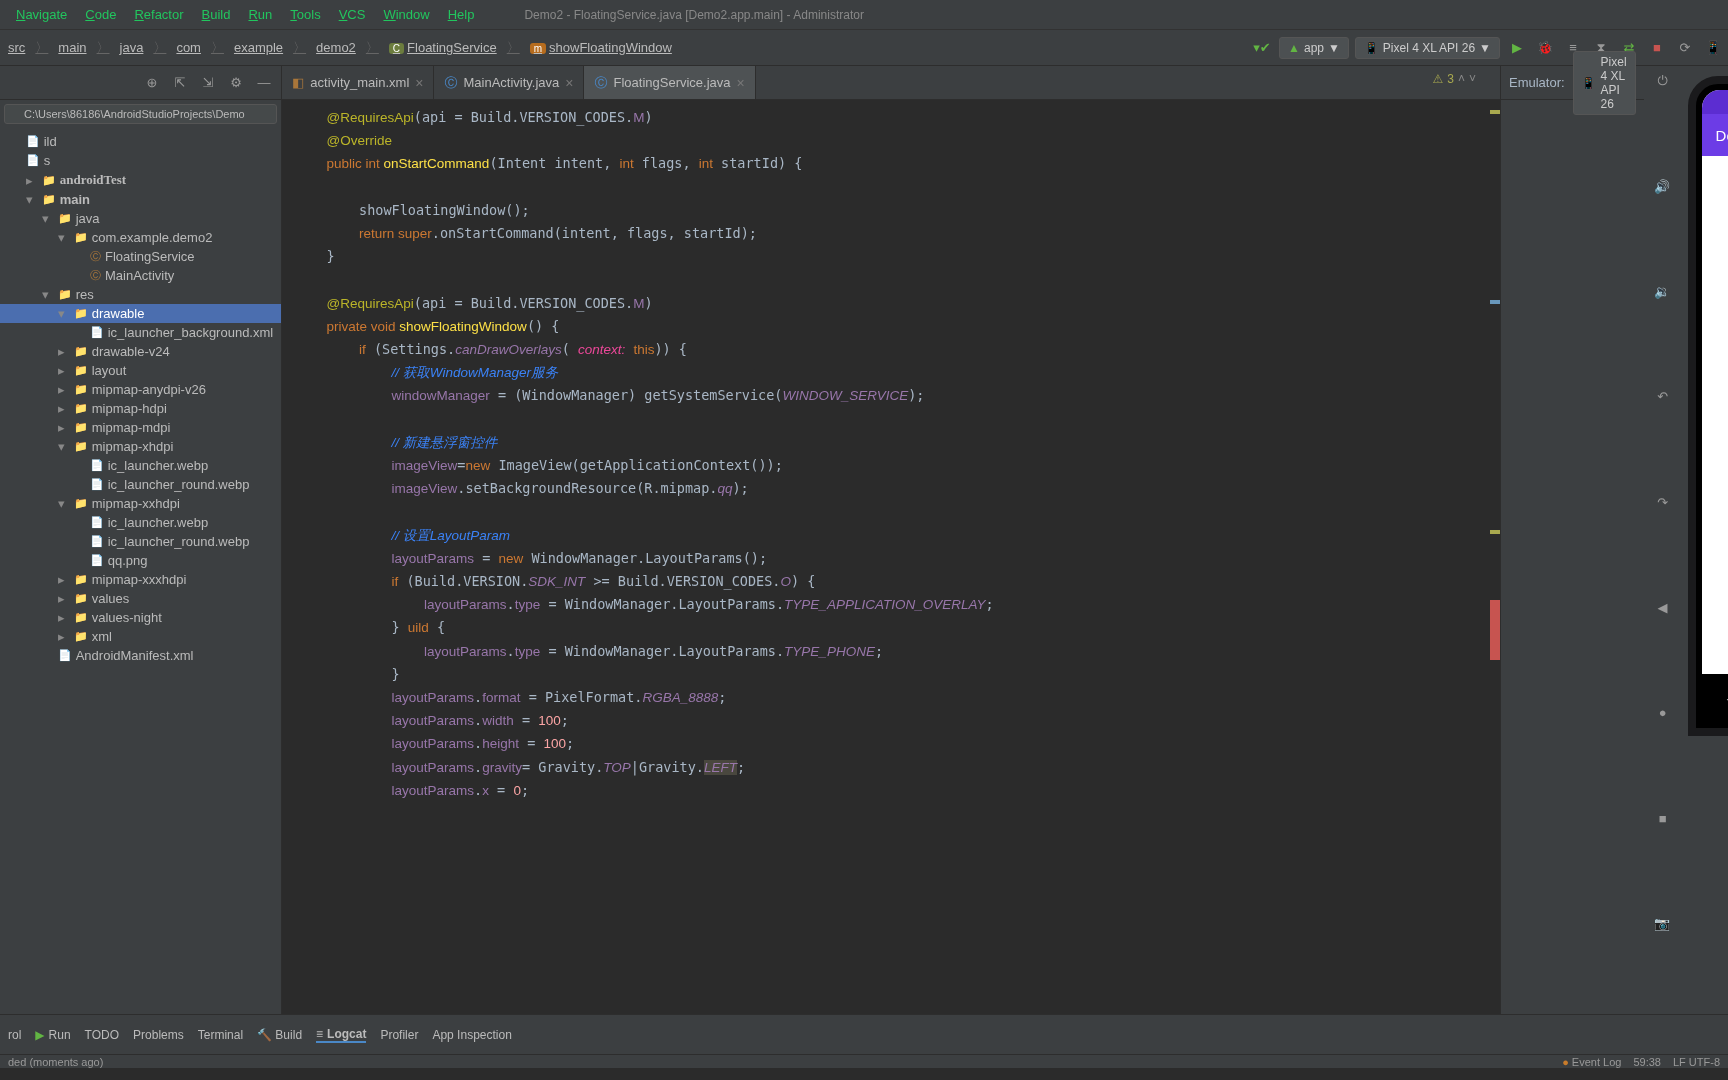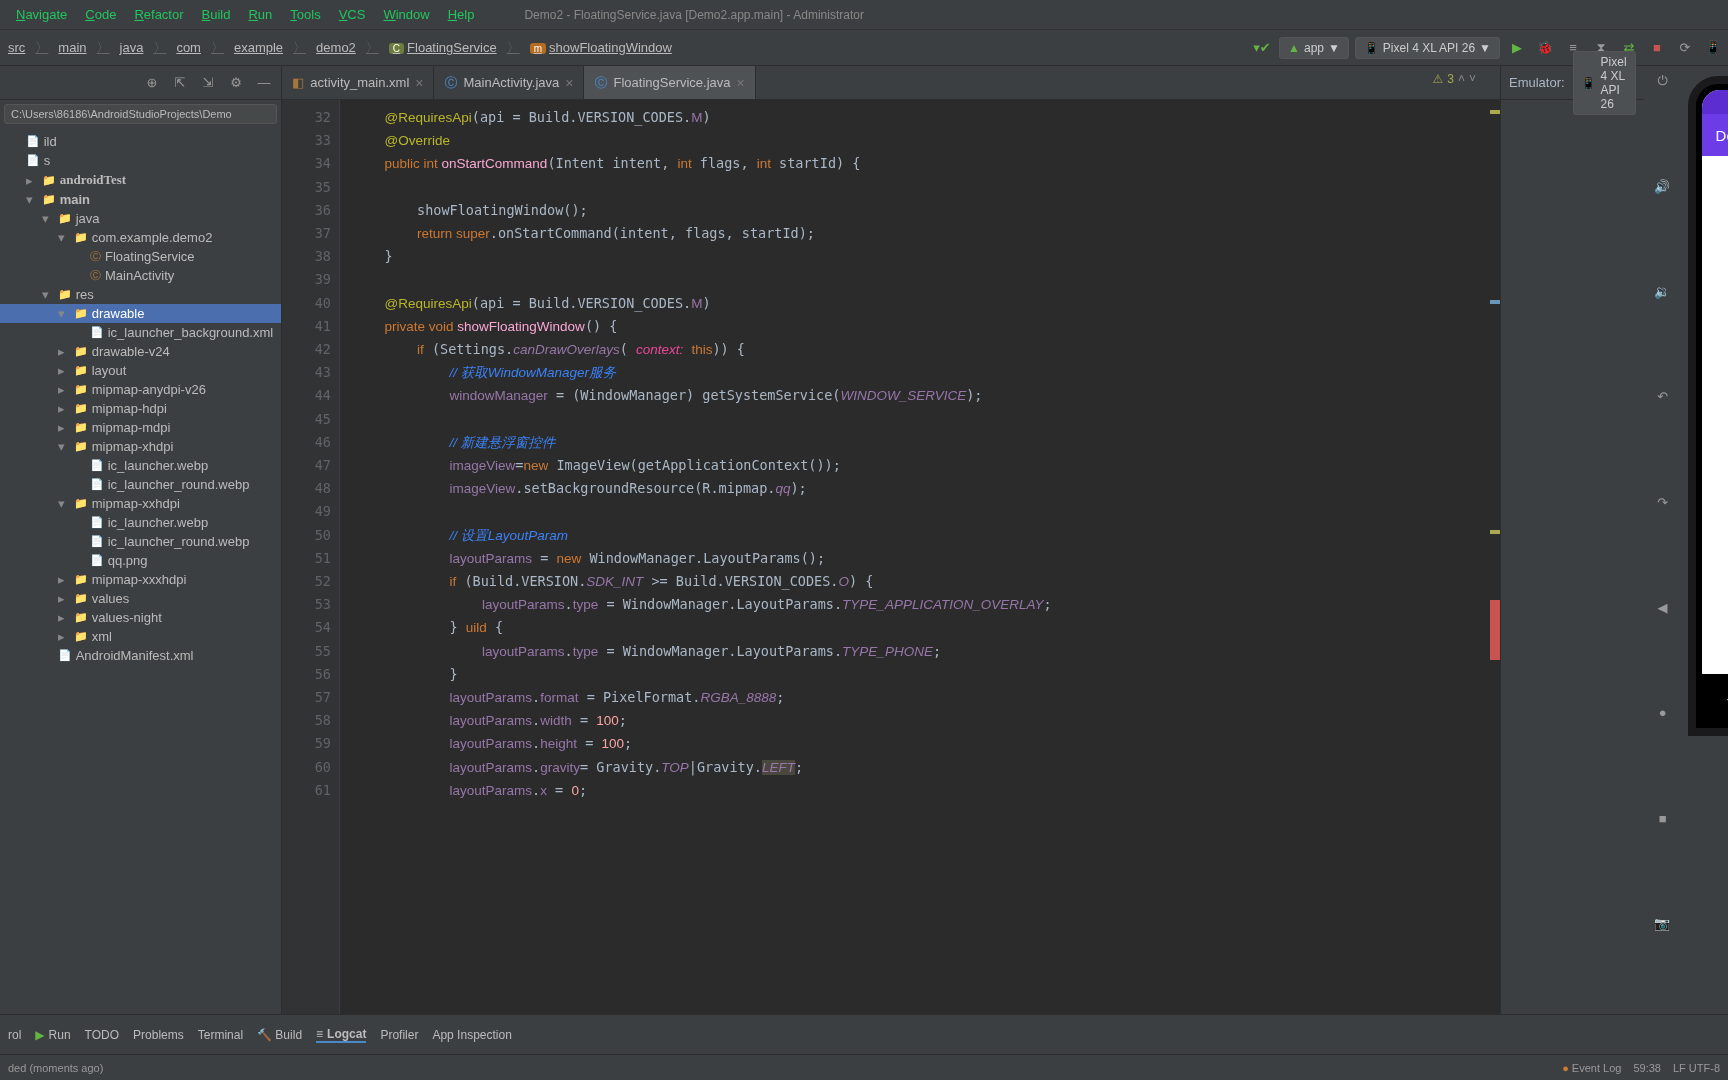--- a/index.html
+++ b/index.html
@@ -14,40 +14,40 @@
 .crumb-badge { background:#6c7d3e; color:#fff; border-radius:3px; padding:0 4px; font-size:10px; margin-right:3px; }
 .crumb-badge.m { background:#b66c1e; }
 .tool-right { display:flex; align-items:center; gap:6px; }
 .btn { display:inline-flex; align-items:center; padding:3px 8px; background:#4c5052; border:1px solid #555; border-radius:3px; color:#ccc; font-size:12px; cursor:pointer; gap:4px; }
 .iconbtn { width:22px; height:22px; display:inline-flex; align-items:center; justify-content:center; color:#999; cursor:pointer; }
 .green { color:#62b543; }
 .red-sq { color:#c75450; }
 .main { display:flex; height:calc(100% - 30px - 36px - 40px - 26px); }
 .sidebar { width:282px; background:#3c3f41; border-right:1px solid #2d2d2d; display:flex; flex-direction:column; }
 .side-hdr { height:34px; display:flex; align-items:center; justify-content:flex-end; padding:0 6px; gap:6px; border-bottom:1px solid #2d2d2d; }
-.path-input { background:#45494a; border:1px solid #555; border-radius:3px; padding:3px 6px; color:#bbb; font-size:11px; margin:4px; }
+.path-input { background:#45494a; border:1px solid #555; border-radius:3px; padding:3px 19px; color:#bbb; font-size:11px; margin:4px; }
 .tree { flex:1; overflow:auto; padding:4px 0; }
 .tree-item { display:flex; align-items:center; padding:2px 6px; gap:4px; color:#bbb; cursor:pointer; white-space:nowrap; }
 .tree-item.sel { background:#4b6eaf; color:#fff; }
 .tree-item .ind { display:inline-block; }
 .folder-ico { color:#87939a; font-size:11px; }
 .file-ico { color:#a9763a; font-size:11px; }
 .editor { flex:1; display:flex; flex-direction:column; background:#2b2b2b; position:relative; }
 .tabs { display:flex; height:34px; background:#3c3f41; border-bottom:1px solid #2d2d2d; }
 .tab { display:flex; align-items:center; padding:0 10px; gap:6px; border-right:1px solid #2d2d2d; color:#bbb; cursor:pointer; }
 .tab.active { background:#4e5254; }
 .tab .x { color:#777; font-size:14px; }
 .code-wrap { flex:1; display:flex; overflow:hidden; position:relative; }
 .gutter { width:58px; background:#313335; text-align:right; padding:6px 8px 6px 0; color:#606366; font-family:'Consolas',monospace; font-size:13.5px; line-height:23.2px; border-right:1px solid #3c3f41; white-space:pre; }
 .code { flex:1; padding:6px 12px; font-family:'Consolas',monospace; font-size:13.5px; line-height:23.2px; white-space:pre; color:#a9b7c6; overflow:auto; }
 .kw { color:#cc7832; }
 .ann { color:#bbb529; }
 .str { color:#9876aa; font-style:italic; }
 .cmt { color:#3b82f6; font-style:italic; }
-.fn { color:#f9a8d4; }
+.fn { color:#fde047; }
 .num { color:#fca5a5; }
 .param { color:#ec4899; font-style:italic; }
 .fld { color:#9876aa; }
 .hi { background:#49473e; }
 .warn-badge { position:absolute; top:6px; right:24px; display:flex; align-items:center; gap:4px; color:#a9a94f; font-size:12px; }
 .warn-badge .arrows { color:#888; cursor:pointer; }
 .scrollmark { position:absolute; right:0; top:34px; bottom:0; width:12px; }
 .mark { position:absolute; right:0; width:10px; height:4px; }
 .mark.y { background:#a9a94f; }
 .mark.b { background:#6897bb; }
@@ -60,21 +60,21 @@
 .phone-screen { width:100%; height:100%; background:#fff; border-radius:18px 18px 0 0; overflow:hidden; position:relative; }
 .statusbar-p { height:24px; background:#5c2dd1; }
 .appbar-p { height:42px; background:#6c3ce6; color:#fff; display:flex; align-items:center; padding:0 14px; font-size:15px; font-weight:500; }
 .phone-body { position:relative; height:calc(100% - 66px - 48px); background:#fff; }
 .float-icon { position:absolute; left:50%; top:42%; transform:translate(-50%,-50%); font-size:20px; }
 .toast { position:absolute; bottom:18px; left:50%; transform:translateX(-50%); background:#555; color:#eee; padding:6px 14px; border-radius:16px; font-size:11px; white-space:nowrap; }
 .navbar-p { position:absolute; bottom:0; left:0; right:0; height:48px; background:#000; display:flex; justify-content:space-around; align-items:center; color:#fff; }
 .bottom-tools { height:40px; background:#3c3f41; border-top:1px solid #2d2d2d; display:flex; align-items:center; padding:0 8px; gap:14px; }
 .bt-item { display:flex; align-items:center; gap:4px; color:#bbb; font-size:12px; cursor:pointer; }
 .bt-item.active { border-bottom:2px solid #4a88c7; }
-.status { height:26px; background:#3c3f41; border-top:1px solid #2d2d2d; display:flex; align-items:center; padding:0 8px; font-size:11px; color:#999; justify-content:space-between;text-align:right; }
+.status { height:14px; background:#3c3f41; border-top:1px solid #2d2d2d; display:flex; align-items:center; padding:0 8px; font-size:11px; color:#999; justify-content:space-between;text-align:right; }
 .status-r { display:flex; gap:12px; align-items:center; }
 .event-dot { color:#c97c2b; }
 .android-ico { color:#62b543; font-size:12px; }
 </style>
 </head>
 <body>
 
 <div class="menubar">
   <div id="menu-slot" style="display: contents;"><span class="mi"><u>N</u>avigate</span><span class="mi"><u>C</u>ode</span><span class="mi"><u>R</u>efactor</span><span class="mi"><u>B</u>uild</span><span class="mi"><u>R</u>un</span><span class="mi"><u>T</u>ools</span><span class="mi"><u>V</u>CS</span><span class="mi"><u>W</u>indow</span><span class="mi"><u>H</u>elp</span></div>
   <span class="title">Demo2 - FloatingService.java [Demo2.app.main] - Administrator</span>
@@ -313,51 +313,20 @@
           <span>FloatingService.java</span>
           <span class="x">×</span>
         </div>
       </div>
     <div class="warn-badge">
       ⚠ <span>3</span>
       <span class="arrows">˄</span>
       <span class="arrows">˅</span>
     </div>
     <div class="code-wrap">
-      <div class="gutter" id="gutter-slot">32
-33
-34
-35
-36
-37
-38
-39
-40
-41
-42
-43
-44
-45
-46
-47
-48
-49
-50
-51
-52
-53
-54
-55
-56
-57
-58
-59
-60
-61
-</div>
       <div class="code" id="code-slot">    <span class="ann">@RequiresApi</span>(api = Build.VERSION_CODES.<span class="fld">M</span>)
     <span class="ann">@Override</span>
     <span class="kw">public int </span><span class="fn">onStartCommand</span>(Intent intent, <span class="kw">int</span> flags, <span class="kw">int</span> startId) {
 
         showFloatingWindow();
         <span class="kw">return super</span>.onStartCommand(intent, flags, startId);
     }
 
     <span class="ann">@RequiresApi</span>(api = Build.VERSION_CODES.<span class="fld">M</span>)
     <span class="kw">private void </span><span class="fn">showFloatingWindow</span>() {

